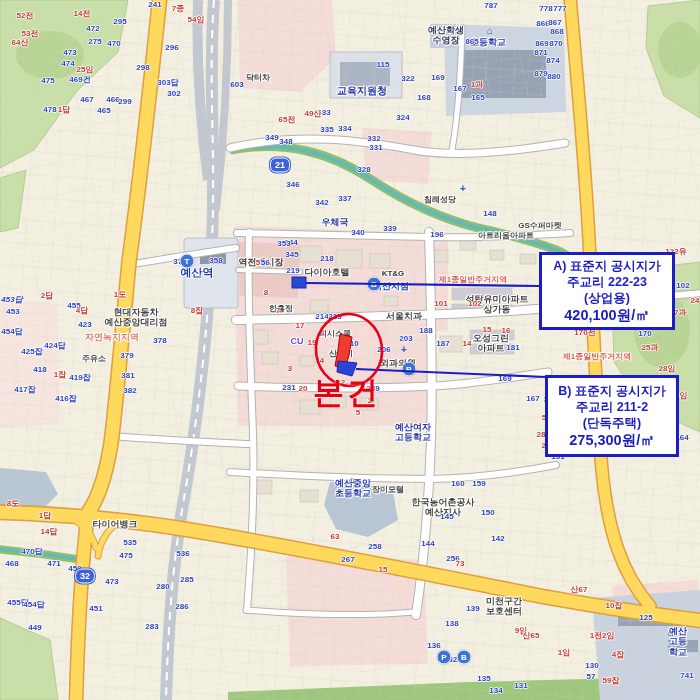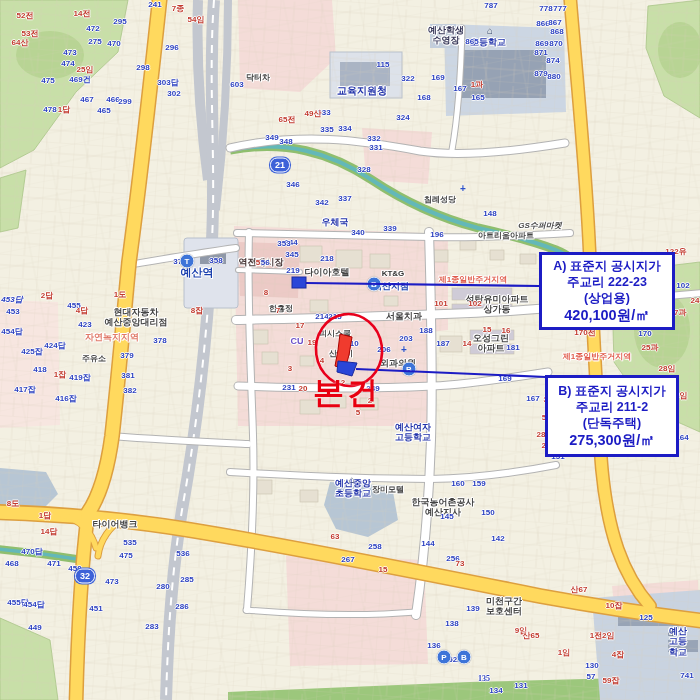--- a/index.html
+++ b/index.html
@@ -186,21 +186,21 @@
   </svg>
 
   <div id="labels-layer">
       <div class="lbl" style="color: rgb(51, 51, 85); font-size: 9px; left: 446px; top: 35px;">예산학생
 수영장</div>
       <div class="lbl" style="color: rgb(34, 51, 170); font-size: 9px; left: 488px; top: 42px;">초등학교</div>
       <div class="lbl" style="color: rgb(34, 51, 170); font-size: 10px; left: 362px; top: 91px;">교육지원청</div>
       <div class="lbl" style="color: rgb(68, 68, 68); font-size: 8px; left: 258px; top: 78px;">닥터차</div>
       <div class="lbl" style="color: rgb(34, 51, 170); font-size: 9px; left: 335px; top: 222px;">우체국</div>
       <div class="lbl" style="color: rgb(68, 68, 68); font-size: 8px; left: 440px; top: 200px;">침례성당</div>
-      <div class="lbl" style="color: rgb(68, 68, 68); font-size: 8px; left: 540px; top: 226px; font-style: italic;">GS수퍼마켓</div>
+      <div class="lbl" style="color: rgb(68, 68, 68); font-size: 8px; left: 540px; top: 226px;">GS수퍼마켓</div>
       <div class="lbl" style="color: rgb(68, 68, 68); font-size: 8px; left: 506px; top: 236px;">아트리움아파트</div>
       <div class="lbl" style="color: rgb(26, 63, 174); font-size: 11px; left: 197px; top: 272px;">예산역</div>
       <div class="lbl" style="color: rgb(68, 51, 51); font-size: 9px; left: 261px; top: 262px;">역전래시장</div>
       <div class="lbl" style="color: rgb(68, 68, 68); font-size: 9px; left: 327px; top: 272px;">다이아호텔</div>
       <div class="lbl" style="color: rgb(68, 68, 68); font-size: 8px; left: 281px; top: 309px;">한흥정</div>
       <div class="lbl" style="color: rgb(51, 51, 51); font-size: 8px; left: 393px; top: 274px;">KT&amp;G</div>
       <div class="lbl" style="color: rgb(26, 63, 174); font-size: 9px; left: 391px; top: 286px;">예산지점</div>
       <div class="lbl" style="color: rgb(224, 90, 74); font-size: 8px; left: 473px; top: 280px;">제1종일반주거지역</div>
       <div class="lbl" style="color: rgb(224, 90, 74); font-size: 8px; left: 597px; top: 357px;">제1종일반주거지역</div>
       <div class="lbl" style="color: rgb(68, 68, 68); font-size: 9px; left: 404px; top: 316px;">서울치과</div>
@@ -383,21 +383,21 @@
       <div class="pn b" style="left: 488px; top: 512px;">150</div>
       <div class="pn b" style="left: 479px; top: 483px;">159</div>
       <div class="pn b" style="left: 458px; top: 483px;">160</div>
       <div class="pn r" style="left: 460px; top: 563px;">73</div>
       <div class="pn r" style="left: 335px; top: 536px;">63</div>
       <div class="pn r" style="left: 383px; top: 569px;">15</div>
       <div class="pn b" style="left: 447px; top: 516px;">145</div>
       <div class="pn b" style="left: 452px; top: 623px;">138</div>
       <div class="pn b" style="left: 473px; top: 608px;">139</div>
       <div class="pn b" style="left: 434px; top: 645px;">136</div>
-      <div class="pn b" style="left: 484px; top: 678px; font-family: Liberation Serif, serif;">135</div>
+      <div class="pn b" style="left: 484px; top: 678px;">135</div>
       <div class="pn b" style="left: 496px; top: 690px;">134</div>
       <div class="pn b" style="left: 521px; top: 685px;">131</div>
       <div class="pn b" style="left: 459px; top: 659px;">522도</div>
       <div class="pn r" style="left: 521px; top: 630px;">9임</div>
       <div class="pn r" style="left: 531px; top: 635px;">산65</div>
       <div class="pn r" style="left: 579px; top: 589px;">산67</div>
       <div class="pn r" style="left: 564px; top: 652px;">1임</div>
       <div class="pn b" style="left: 646px; top: 617px;">125</div>
       <div class="pn b" style="left: 687px; top: 675px;">741</div>
       <div class="pn b" style="left: 592px; top: 665px;">130</div>
@@ -412,21 +412,21 @@
       <div class="pn r" style="left: 312px; top: 342px;">19</div>
       <div class="pn r" style="left: 322px; top: 360px;">4</div>
       <div class="pn r" style="left: 290px; top: 368px;">3</div>
       <div class="pn r" style="left: 303px; top: 388px;">20</div>
       <div class="pn r" style="left: 343px; top: 382px;">2</div>
       <div class="pn r" style="left: 370px; top: 400px;">2</div>
       <div class="pn r" style="left: 358px; top: 412px;">5</div>
       <div class="pn r" style="left: 300px; top: 325px;">17</div>
       <div class="pn r" style="left: 278px; top: 310px;">7</div>
       <div class="shield" style="left: 85px; top: 576px;">32</div>
-      <div class="shield" style="left: 280px; top: 165px;">21</div>
+      <div class="shield" style="left: 280px; top: 165px; border-radius: 6px;">21</div>
       <div class="badge" style="left: 187px; top: 261px;">T</div>
       <div class="badge" style="left: 374px; top: 284px;">B</div>
       <div class="badge" style="left: 409px; top: 369px;">B</div>
       <div class="badge" style="left: 444px; top: 657px;">P</div>
       <div class="badge" style="left: 464px; top: 657px;">B</div>
       <div class="gicon" style="color: rgb(51, 68, 102); left: 490px; top: 30px;">⌂</div>
       <div class="gicon" style="color: rgb(51, 68, 102); left: 352px; top: 479px;">⌂</div>
       <div class="gicon" style="color: rgb(51, 68, 102); left: 671px; top: 632px;">⌂</div>
       <div class="gicon" style="color: rgb(43, 80, 200); left: 404px; top: 349px;">+</div>
       <div class="gicon" style="color: rgb(43, 80, 200); left: 463px; top: 188px;">+</div>

